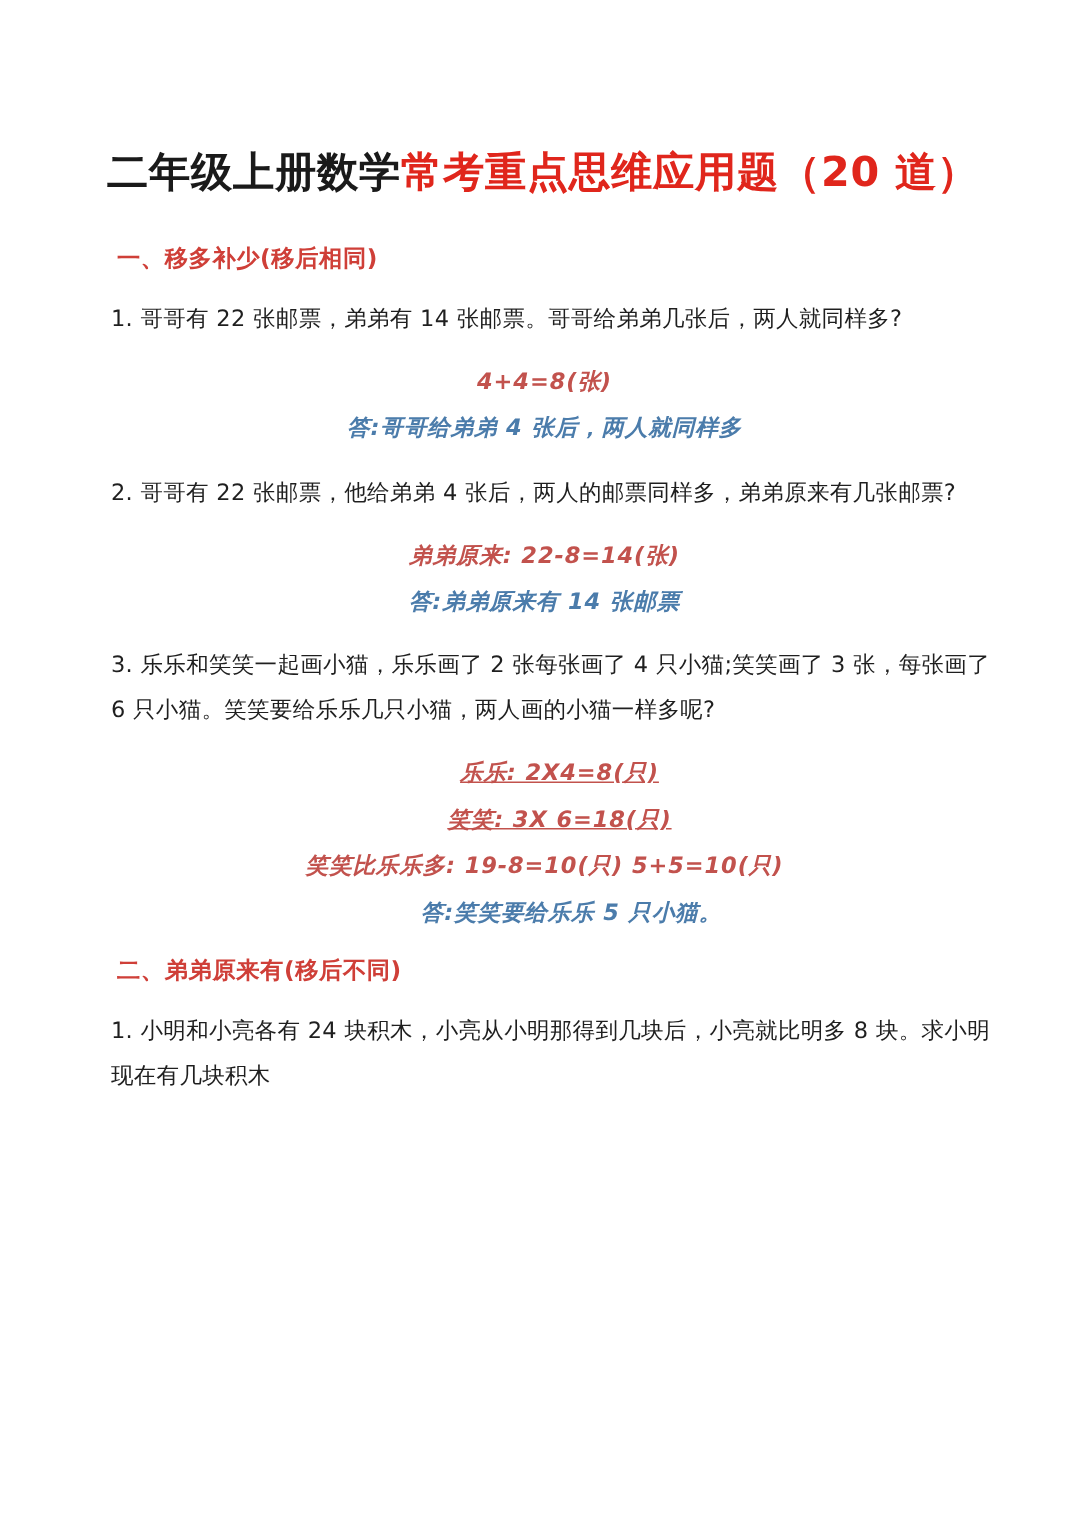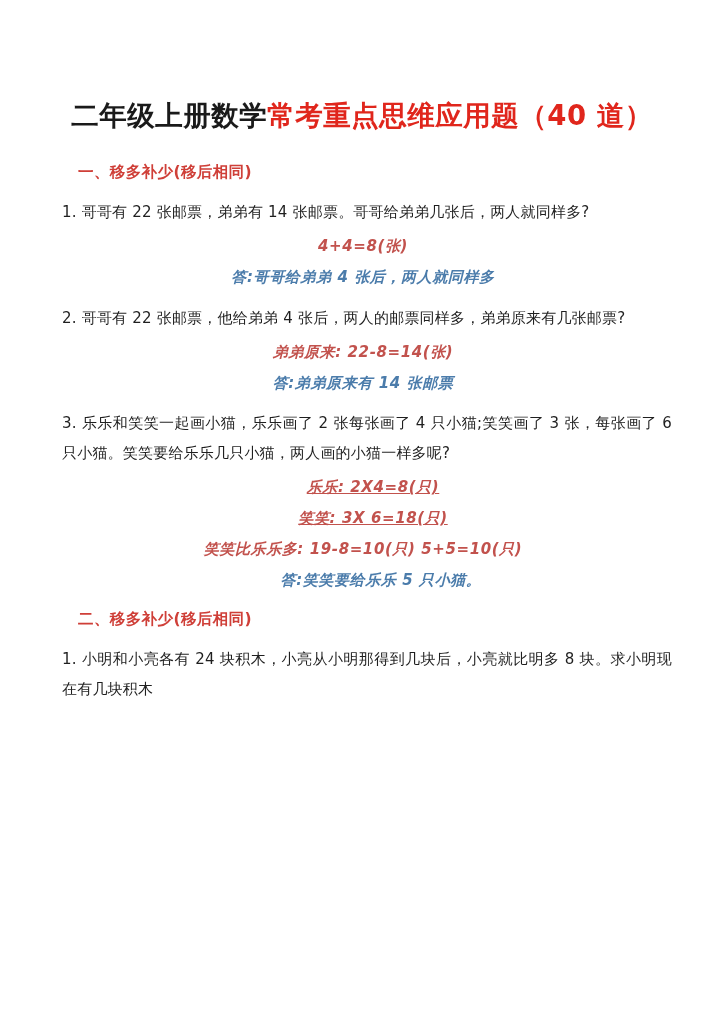--- a/index.html
+++ b/index.html
@@ -56,21 +56,21 @@
 
   
   .problem { margin: 0 0 6px 0; }
   .problem + .problem { margin-top: 10px; }
 
   .problem-text {
     color: #1f1f1f;
     font-size: 15px;
     line-height: 2.0;
     text-align: justify;
-    margin: 0;
+    margin: 12px;
     letter-spacing: 0.2px;
   }
 
   .solution-lines {
     margin: 4px 0 0 0;
     padding: 0;
     list-style: none;
   }
   .solution-line {
     font-family: "DejaVu Sans", "Liberation Sans", sans-serif;
@@ -90,21 +90,21 @@
   .nudge-r1 { transform: translateX(6px); text-decoration: underline; }
   .nudge-r2 { transform: translateX(14px); }
   .nudge-l2 { transform: translateX(-14px); }
 </style>
 </head>
 <body>
 
 <div class="page">
 
   <h1 class="doc-title">
-    <span class="title-black">二年级上册数学</span><span class="title-red">常考重点思维应用题（40 道）</span>
+    <span class="title-black">二年级上册数学</span><span class="title-red">常考重点思维应用题（20 道）</span>
   </h1>
 
   <div class="content">
 
     <div class="section">
       <div class="section-header">一、移多补少(移后相同)</div>
 
       <div class="problem">
         <p class="problem-text">1. 哥哥有 22 张邮票，弟弟有 14 张邮票。哥哥给弟弟几张后，两人就同样多?</p>
         <div class="solution-lines">
@@ -126,21 +126,21 @@
         <div class="solution-lines">
           <div class="solution-line ink-red nudge-r1">乐乐: 2X4=8(只)</div>
           <div class="solution-line ink-red nudge-r1">笑笑: 3X 6=18(只)</div>
           <div class="solution-line ink-red nudge-l1">笑笑比乐乐多: 19-8=10(只) 5+5=10(只)</div>
           <div class="solution-line ink-blue nudge-r2">答:笑笑要给乐乐 5 只小猫。</div>
         </div>
       </div>
     </div>
 
     <div class="section">
-      <div class="section-header">二、移多补少(移后相同)</div>
+      <div class="section-header">二、弟弟原来有(移后不同)</div>
 
       <div class="problem">
         <p class="problem-text">1. 小明和小亮各有 24 块积木，小亮从小明那得到几块后，小亮就比明多 8 块。求小明现在有几块积木</p>
       </div>
     </div>
 
   </div>
 </div>
 
 </body></html>

